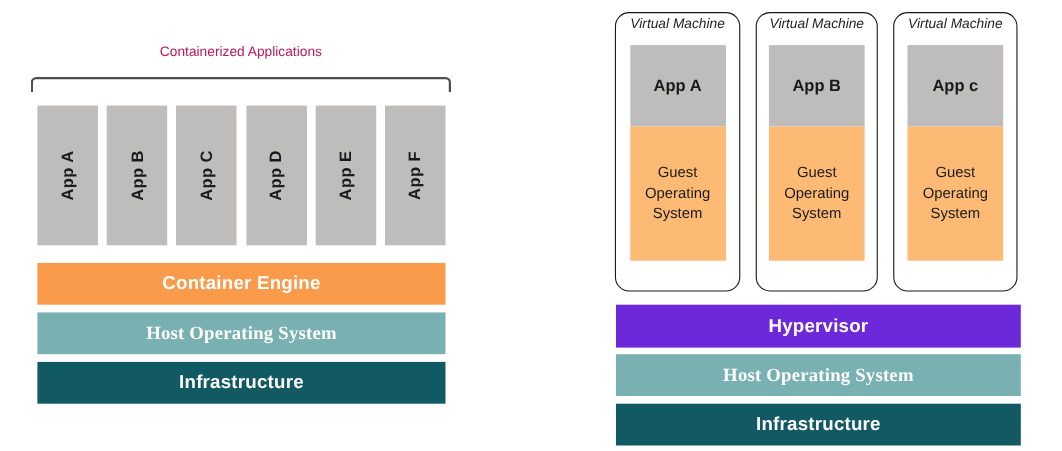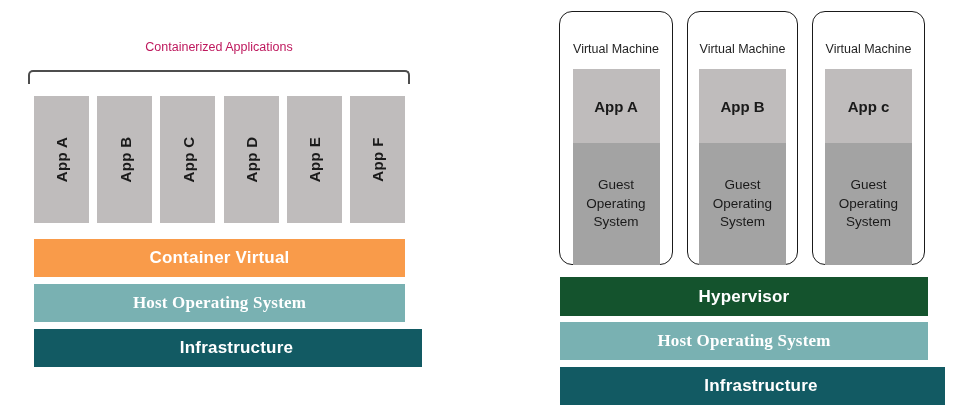--- a/index.html
+++ b/index.html
@@ -32,38 +32,38 @@
   }
 
   .layer {
     position:absolute; display:flex; align-items:center; justify-content:center;
     color:#ffffff; font-weight:700; font-size:17px; letter-spacing:0.2px;
   }
   .l-layer { left:34px; width:371px; }
   .r-layer { left:560px; width:368px; }
   .bg-orange { background:#f99b4a; }
   .bg-teal   { background:#79b1b2;font-family:Liberation Serif, serif; }
-  .bg-dark   { background:#125a63;padding-left:17px; }
-  .bg-blue   { background:#14532d; }
+  .bg-dark   { background:#125a63; }
+  .bg-blue   { background:#6d28d9; }
 
   
   .vm {
     position:absolute; top:11px; height:254px; box-sizing:border-box;
     background:#ffffff; border:1.5px solid #1a1a1a; border-radius:13px;
     display:flex; flex-direction:column; align-items:center;
   }
-  .vm-title { margin-top:30px; font-size:12.5px; color:#1f1f1f; }
+  .vm-title { margin-top:2px; font-size:12.5px; color:#1f1f1f;font-style:italic; }
   .vm-stack { margin-top:13px; width:87px; }
   .vm-app {
     height:74px; background:#bfbcbc;
     display:flex; align-items:center; justify-content:center;
     font-weight:700; font-size:15px; color:#1a1a1a;
   }
   .vm-os {
-    height:122px; background:#a3a3a3;
+    height:122px; background:#fdba74;
     display:flex; align-items:center; justify-content:center;
     text-align:center; font-size:13.5px; line-height:1.4; color:#1a1a1a;
   }
 </style>
 </head>
 <body>
 
 <div id="canvas">
 
   <div class="l-title">Containerized Applications</div>
@@ -83,21 +83,21 @@
         <span>App D</span>
       </div>
     <div class="app-bar">
         <span>App E</span>
       </div>
     <div class="app-bar">
         <span>App F</span>
       </div>
   </div>
 
-  <div class="layer l-layer bg-orange" style="top:239px;height:38px;">Container Virtual</div>
+  <div class="layer l-layer bg-orange" style="top:239px;height:38px;">Container Engine</div>
   <div class="layer l-layer bg-teal" style="top:284px;height:38px;">Host Operating System</div>
   <div class="layer l-layer bg-dark" style="top:329px;height:38px;">Infrastructure</div>
 
   <div class="vm" style="left:559px;width:114px;">
     <div class="vm-title">Virtual Machine</div>
     <div class="vm-stack">
       <div class="vm-app">App A</div>
       <div class="vm-os">Guest Operating System</div>
     </div>
   </div>

